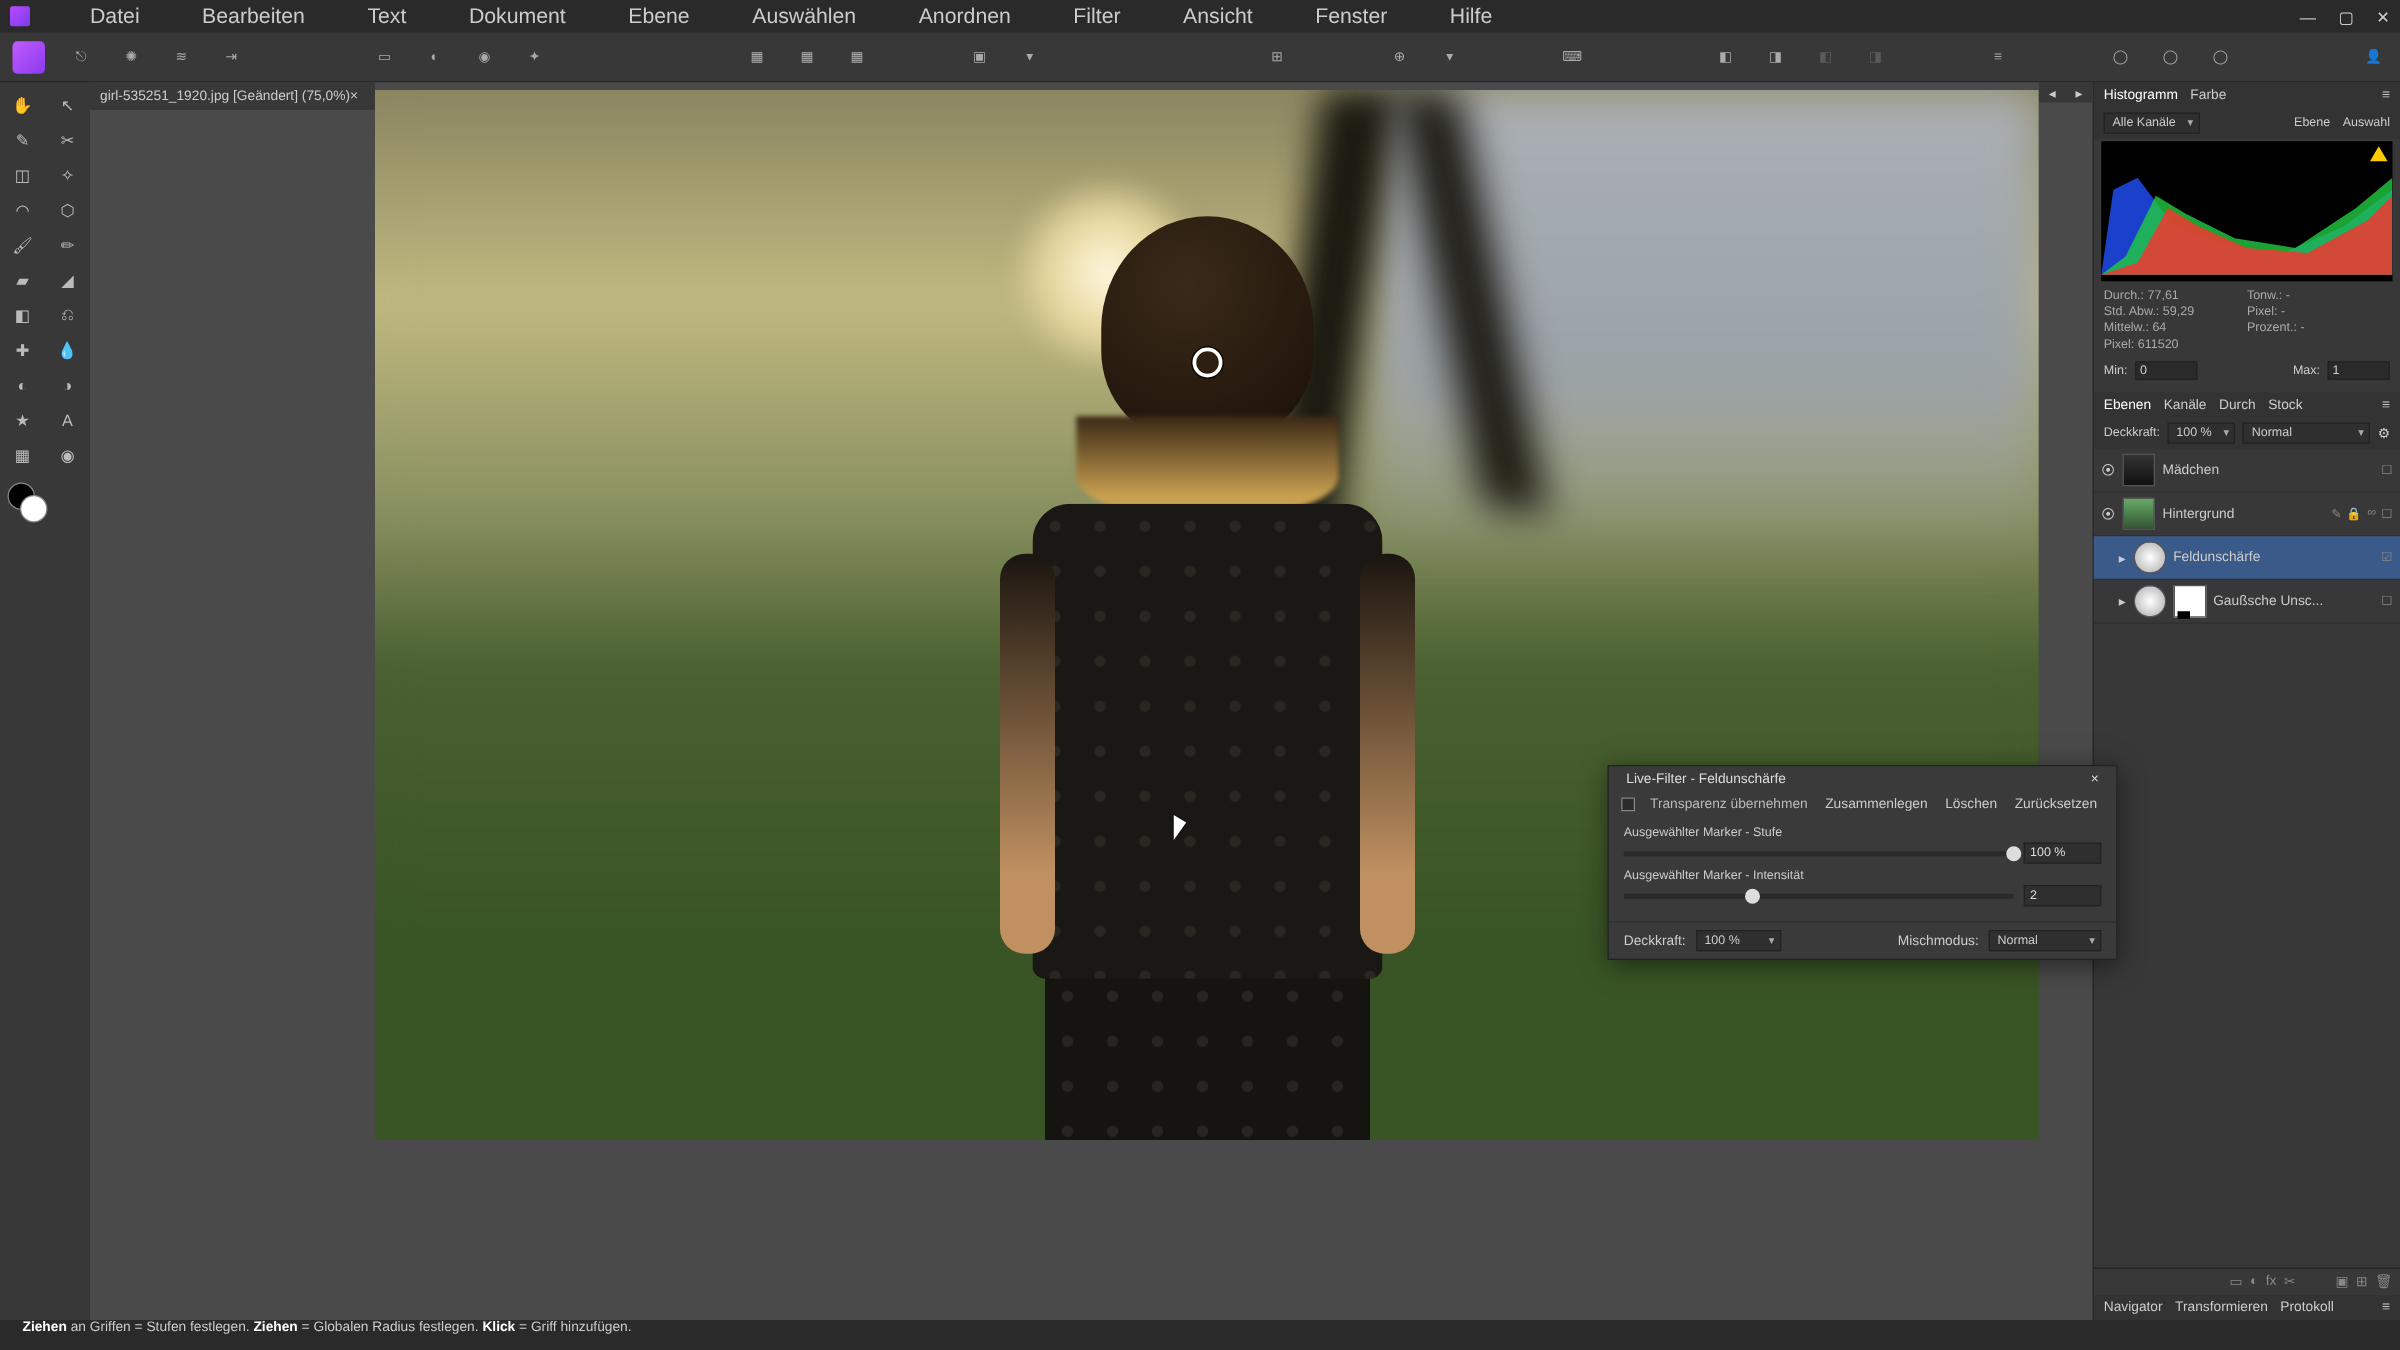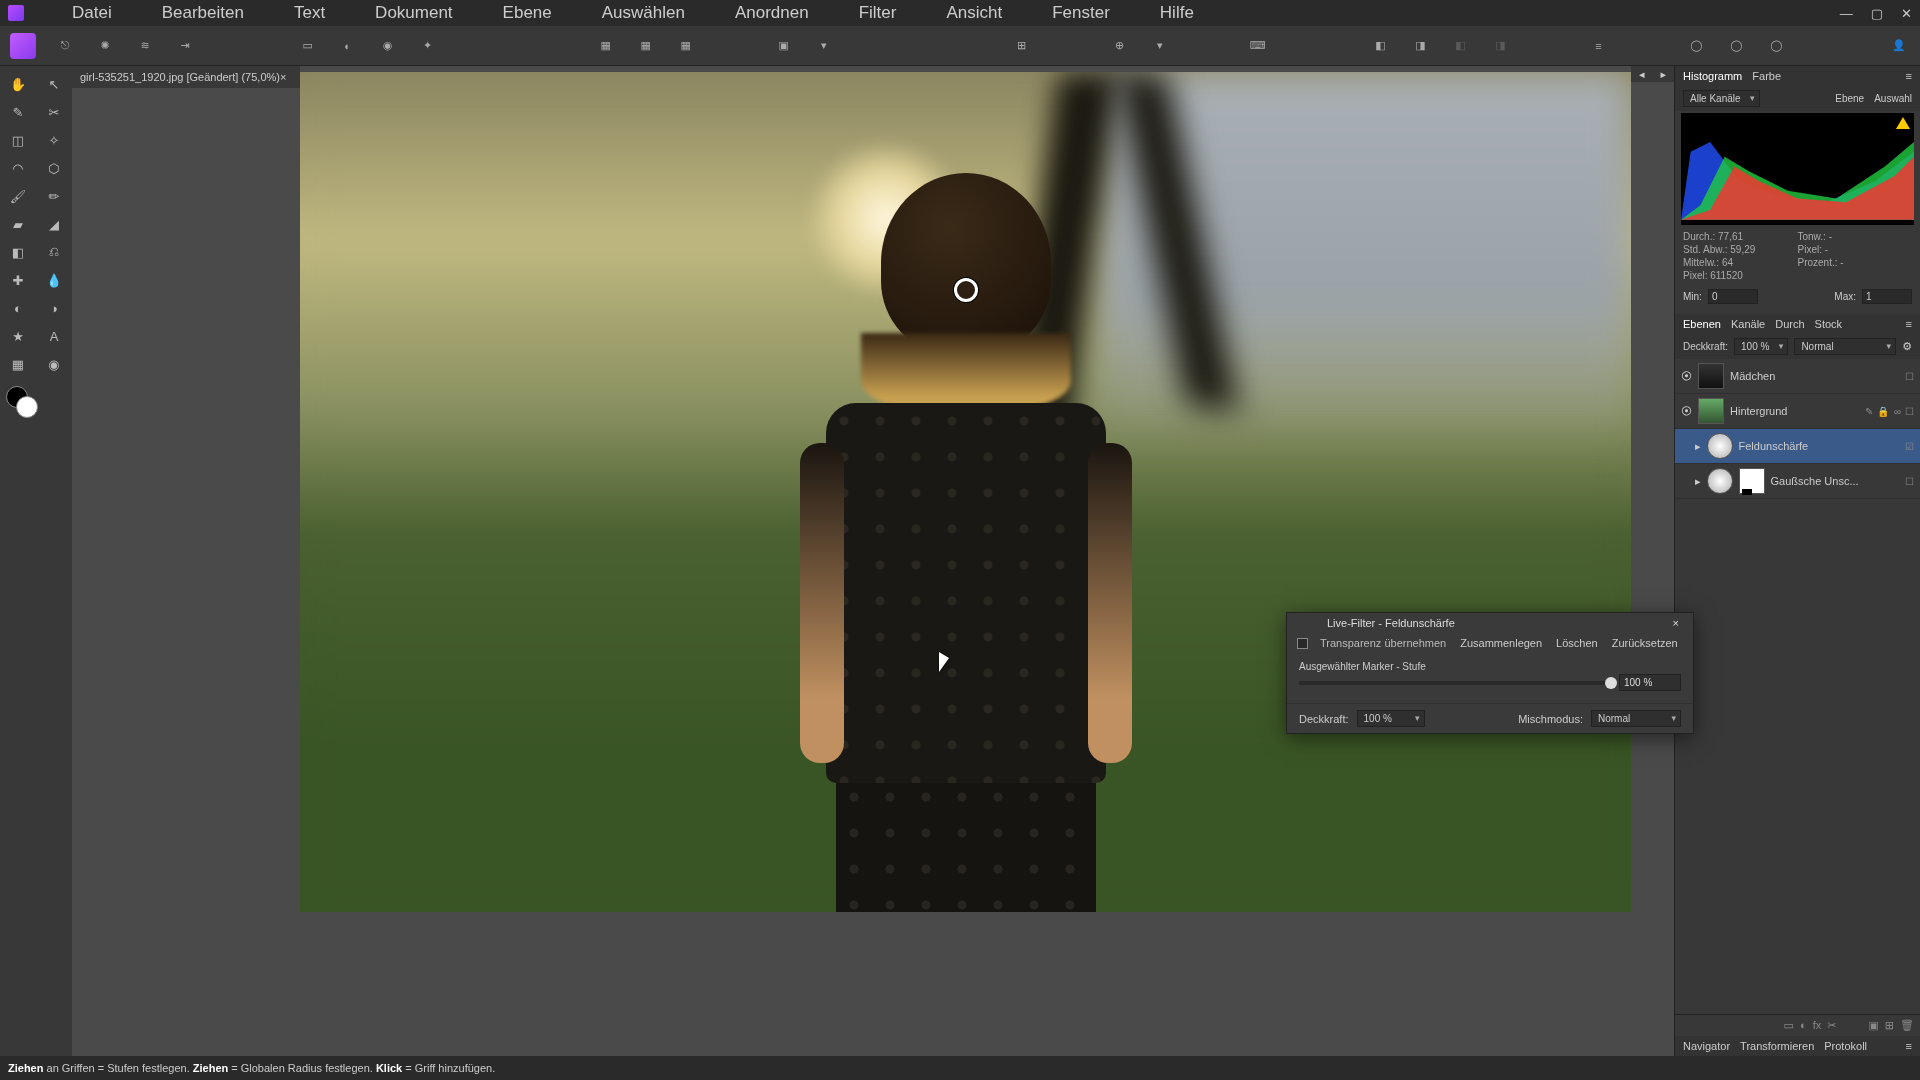--- a/index.html
+++ b/index.html
@@ -36,21 +36,21 @@
 .hair{width:210px;height:80px;background:linear-gradient(#3a2815,#c8a050 80%);margin:-20px auto 0;border-radius:0 0 40% 40%;filter:blur(2px);}
 .body{width:280px;height:380px;margin:-10px auto 0;background:#1a1814;border-radius:30px 30px 10px 10px;position:relative;background-image:radial-gradient(circle,#2a2620 4px,transparent 5px);background-size:36px 36px;}
 .arm{position:absolute;top:40px;width:44px;height:320px;background:linear-gradient(#1a1510,#c09060 80%);border-radius:20px;}
 .arm.l{left:-26px;}.arm.r{right:-26px;}
 .skirt{width:260px;height:160px;margin:-4px auto 0;background:#161410;border-radius:0 0 30px 30px;background-image:radial-gradient(circle,#282420 4px,transparent 5px);background-size:36px 36px;}
 .marker{position:absolute;top:26%;left:50%;transform:translate(-50%,-50%);width:24px;height:24px;border:3px solid #fff;border-radius:50%;box-shadow:0 0 0 1px #000;}
 .cursor{position:absolute;top:69%;left:48%;width:0;height:0;border-left:10px solid #fff;border-top:6px solid transparent;border-bottom:14px solid transparent;filter:drop-shadow(0 0 1px #000);}
 .hscroll{height:16px;background:#383838;display:flex;align-items:center;padding:0 8px;}
 .hscroll .track{flex:1;height:8px;background:#2a2a2a;position:relative;margin:0 8px;}
 .hscroll .thumb{position:absolute;left:37%;width:26%;height:100%;background:#666;}
-.status{height:24px;background:#2a2a2a;display:flex;align-items:center;padding:0 8px;font-size:11px;color:#ccc;}
+.status{height:24px;background:#2a2a2a;display:flex;padding:0 18px;font-size:11px;color:#ccc;}
 .status b{font-weight:600;color:#fff;}
 .right { width:246px; background:#383838; display:flex; flex-direction:column; border-left:1px solid #222;}
 .ptabs{display:flex;gap:10px;padding:4px 8px;background:#333;font-size:11px;}
 .hdr{padding:4px 8px;background:#333;display:flex;align-items:center;gap:10px;}
 .drop { background:#2f2f2f; padding:2px 18px 2px 6px; border:1px solid #222; position:relative; font-size:10px;}
 .drop::after{content:"▾";position:absolute;right:4px;top:2px;color:#aaa;font-size:9px;}
 .histo{height:112px;background:#000;margin:2px 6px;position:relative;overflow:hidden;}
 .warn{position:absolute;top:4px;right:4px;width:0;height:0;border-left:7px solid transparent;border-right:7px solid transparent;border-bottom:12px solid #ffcc00;}
 .curve{position:absolute;inset:0;}
 .stats{padding:4px 8px;font-size:10px;color:#aaa;display:grid;grid-template-columns:1fr 1fr;row-gap:2px;}
@@ -60,21 +60,21 @@
 .lrow{display:flex;align-items:center;padding:4px 6px;gap:6px;border-bottom:1px solid #2f2f2f;font-size:11px;}
 .lrow.sel{background:#3a5a8a;}
 .lthumb{width:26px;height:26px;background:#222;border:1px solid #555;}
 .lthumb.circ{border-radius:50%;background:radial-gradient(circle,#fff,#aaa);}
 .lthumb.mask{background:#fff;position:relative;}
 .lthumb.mask::after{content:"";position:absolute;bottom:-2px;left:2px;width:10px;height:6px;background:#000;}
 .lname{flex:1;white-space:nowrap;overflow:hidden;text-overflow:ellipsis;}
 .lctrl{display:flex;gap:4px;color:#888;font-size:10px;}
 .botrow{display:flex;gap:6px;padding:4px 6px;justify-content:flex-end;color:#888;font-size:11px;border-top:1px solid #222;}
 .dialog{position:absolute;left:1286px;top:612px;width:408px;background:#3a3a3a;border:1px solid #222;box-shadow:0 4px 20px rgba(0,0,0,.5);font-size:11px;}
-.dlg-title{padding:4px 14px;display:flex;align-items:center;color:#ddd;margin-left:26px;}
+.dlg-title{padding:4px 14px;display:flex;align-items:center;color:#ddd;}
 .dlg-title .x{margin-left:auto;cursor:pointer;}
 .dlg-btns{display:flex;gap:14px;padding:4px 10px;align-items:center;}
 .dlg-btns label{display:flex;align-items:center;gap:12px;color:#bbb;}
 .chk{width:11px;height:11px;border:1px solid #888;background:#2a2a2a;}
 .dlg-body{padding:4px 12px 8px;}
 .param{margin:4px 0;}
 .param .lbl{color:#ccc;font-size:10px;margin-bottom:2px;}
 .param .row{display:flex;align-items:center;gap:8px;}
 .slider{flex:1;height:4px;background:#2a2a2a;position:relative;}
 .knob{position:absolute;top:-4px;width:12px;height:12px;border-radius:50%;background:#ddd;transform:translateX(-50%);}
@@ -367,20 +367,29 @@
   <div class="dlg-body">
     <div class="param">
       <div class="lbl">Ausgewählter Marker - Stufe</div>
       <div class="row">
         <div class="slider">
             <div class="knob" style="left:100%"></div>
           </div>
         <div class="val">100 %</div>
       </div>
     </div>
+    <div class="param">
+      <div class="lbl">Ausgewählter Marker - Intensität</div>
+      <div class="row">
+        <div class="slider">
+            <div class="knob" style="left:33%"></div>
+          </div>
+        <div class="val">2</div>
+      </div>
+    </div>
   </div>
   <div class="dlg-foot">
     <span>Deckkraft:</span>
     <div class="drop">100 %</div>
     <span style="margin-left:auto">Mischmodus:</span>
     <div class="drop" style="flex:0 0 90px">Normal</div>
   </div>
 </div>
 
 </body></html>

